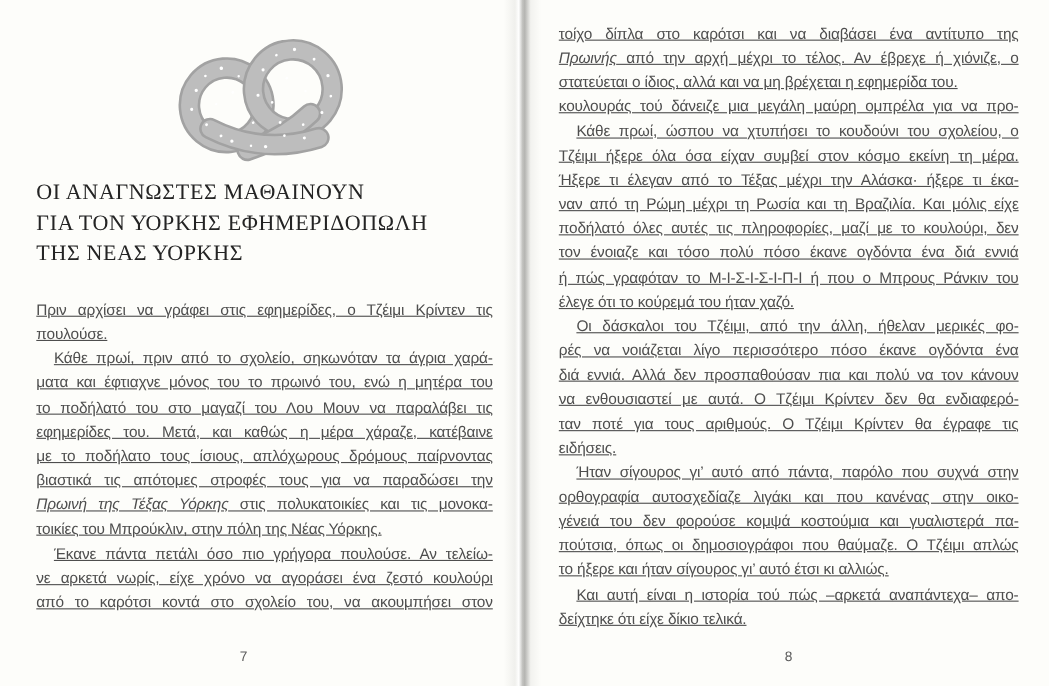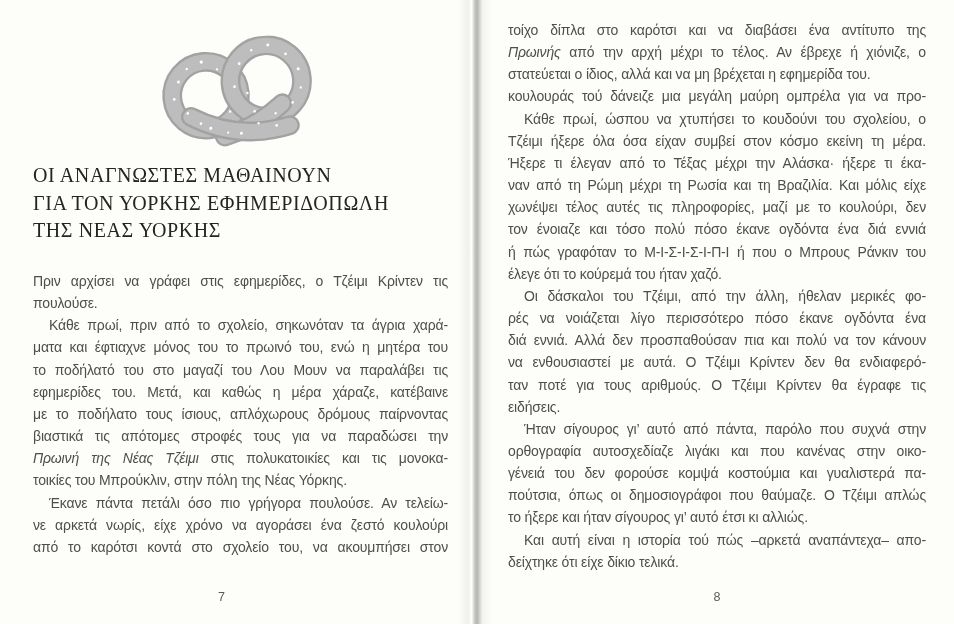--- a/index.html
+++ b/index.html
@@ -43,21 +43,21 @@
 
   .body-text {
     position: absolute; left: 0; right: 0;
     font-size: 14px; line-height: 22.15px;
     letter-spacing: -0.15px;
     color: #4e4e4e;
   }
   .page-left  .body-text { top: 270px; }
   .page-right .body-text { top: 19px; }
 
-  .line { text-align: left; }
+  .line { text-align: left; text-decoration: underline; }
   .line.j { text-align: justify; text-align-last: justify; }
   .line.ind { text-indent: 16px; }
   .it { font-style: italic; }
 
   .pagenum {
     position: absolute; top: 590px; left: 0; width: 100%;
     text-align: center;
     font-size: 12.5px; color: #5c5c5c;
   }
   .page-left .pagenum { padding-right: 38px; box-sizing: border-box; }
@@ -127,21 +127,21 @@
 
     <div class="body-text" id="left-body">
         <div class="line j"><span>Πριν αρχίσει να γράφει στις εφημερίδες, ο Τζέιμι Κρίντεν τις</span></div>
         <div class="line"><span>πουλούσε.</span></div>
         <div class="line j ind"><span>Κάθε πρωί, πριν από το σχολείο, σηκωνόταν τα άγρια χαρά-</span></div>
         <div class="line j"><span>ματα και έφτιαχνε μόνος του το πρωινό του, ενώ η μητέρα του</span></div>
         <div class="line j"><span>το ποδήλατό του στο μαγαζί του Λου Μουν να παραλάβει τις</span></div>
         <div class="line j"><span>εφημερίδες του. Μετά, και καθώς η μέρα χάραζε, κατέβαινε</span></div>
         <div class="line j"><span>με το ποδήλατο τους ίσιους, απλόχωρους δρόμους παίρνοντας</span></div>
         <div class="line j"><span>βιαστικά τις απότομες στροφές τους για να παραδώσει την</span></div>
-        <div class="line j"><span class="it">Πρωινή της Νέας Τζέιμι</span><span> στις πολυκατοικίες και τις μονοκα-</span></div>
+        <div class="line j"><span class="it">Πρωινή της Τέξας Υόρκης</span><span> στις πολυκατοικίες και τις μονοκα-</span></div>
         <div class="line"><span>τοικίες του Μπρούκλιν, στην πόλη της Νέας Υόρκης.</span></div>
         <div class="line j ind"><span>Έκανε πάντα πετάλι όσο πιο γρήγορα πουλούσε. Αν τελείω-</span></div>
         <div class="line j"><span>νε αρκετά νωρίς, είχε χρόνο να αγοράσει ένα ζεστό κουλούρι</span></div>
         <div class="line j"><span>από το καρότσι κοντά στο σχολείο του, να ακουμπήσει στον</span></div>
       </div>
 
     <div class="pagenum">7</div>
   </div>
 
   <div class="gutter"></div>
@@ -149,21 +149,21 @@
   <div class="page page-right">
     <div class="body-text" id="right-body">
         <div class="line j"><span>τοίχο δίπλα στο καρότσι και να διαβάσει ένα αντίτυπο της</span></div>
         <div class="line j"><span class="it">Πρωινής</span><span> από την αρχή μέχρι το τέλος. Αν έβρεχε ή χιόνιζε, ο</span></div>
         <div class="line"><span>στατεύεται ο ίδιος, αλλά και να μη βρέχεται η εφημερίδα του.</span></div>
         <div class="line j"><span>κουλουράς τού δάνειζε μια μεγάλη μαύρη ομπρέλα για να προ-</span></div>
         <div class="line j ind"><span>Κάθε πρωί, ώσπου να χτυπήσει το κουδούνι του σχολείου, ο</span></div>
         <div class="line j"><span>Τζέιμι ήξερε όλα όσα είχαν συμβεί στον κόσμο εκείνη τη μέρα.</span></div>
         <div class="line j"><span>Ήξερε τι έλεγαν από το Τέξας μέχρι την Αλάσκα· ήξερε τι έκα-</span></div>
         <div class="line j"><span>ναν από τη Ρώμη μέχρι τη Ρωσία και τη Βραζιλία. Και μόλις είχε</span></div>
-        <div class="line j"><span>χωνέψει τέλος αυτές τις πληροφορίες, μαζί με το κουλούρι, δεν</span></div>
+        <div class="line j"><span>ποδήλατό όλες αυτές τις πληροφορίες, μαζί με το κουλούρι, δεν</span></div>
         <div class="line j"><span>τον ένοιαζε και τόσο πολύ πόσο έκανε ογδόντα ένα διά εννιά</span></div>
         <div class="line j"><span>ή πώς γραφόταν το Μ-Ι-Σ-Ι-Σ-Ι-Π-Ι ή που ο Μπρους Ράνκιν του</span></div>
         <div class="line"><span>έλεγε ότι το κούρεμά του ήταν χαζό.</span></div>
         <div class="line j ind"><span>Οι δάσκαλοι του Τζέιμι, από την άλλη, ήθελαν μερικές φο-</span></div>
         <div class="line j"><span>ρές να νοιάζεται λίγο περισσότερο πόσο έκανε ογδόντα ένα</span></div>
         <div class="line j"><span>διά εννιά. Αλλά δεν προσπαθούσαν πια και πολύ να τον κάνουν</span></div>
         <div class="line j"><span>να ενθουσιαστεί με αυτά. Ο Τζέιμι Κρίντεν δεν θα ενδιαφερό-</span></div>
         <div class="line j"><span>ταν ποτέ για τους αριθμούς. Ο Τζέιμι Κρίντεν θα έγραφε τις</span></div>
         <div class="line"><span>ειδήσεις.</span></div>
         <div class="line j ind"><span>Ήταν σίγουρος γι’ αυτό από πάντα, παρόλο που συχνά στην</span></div>

